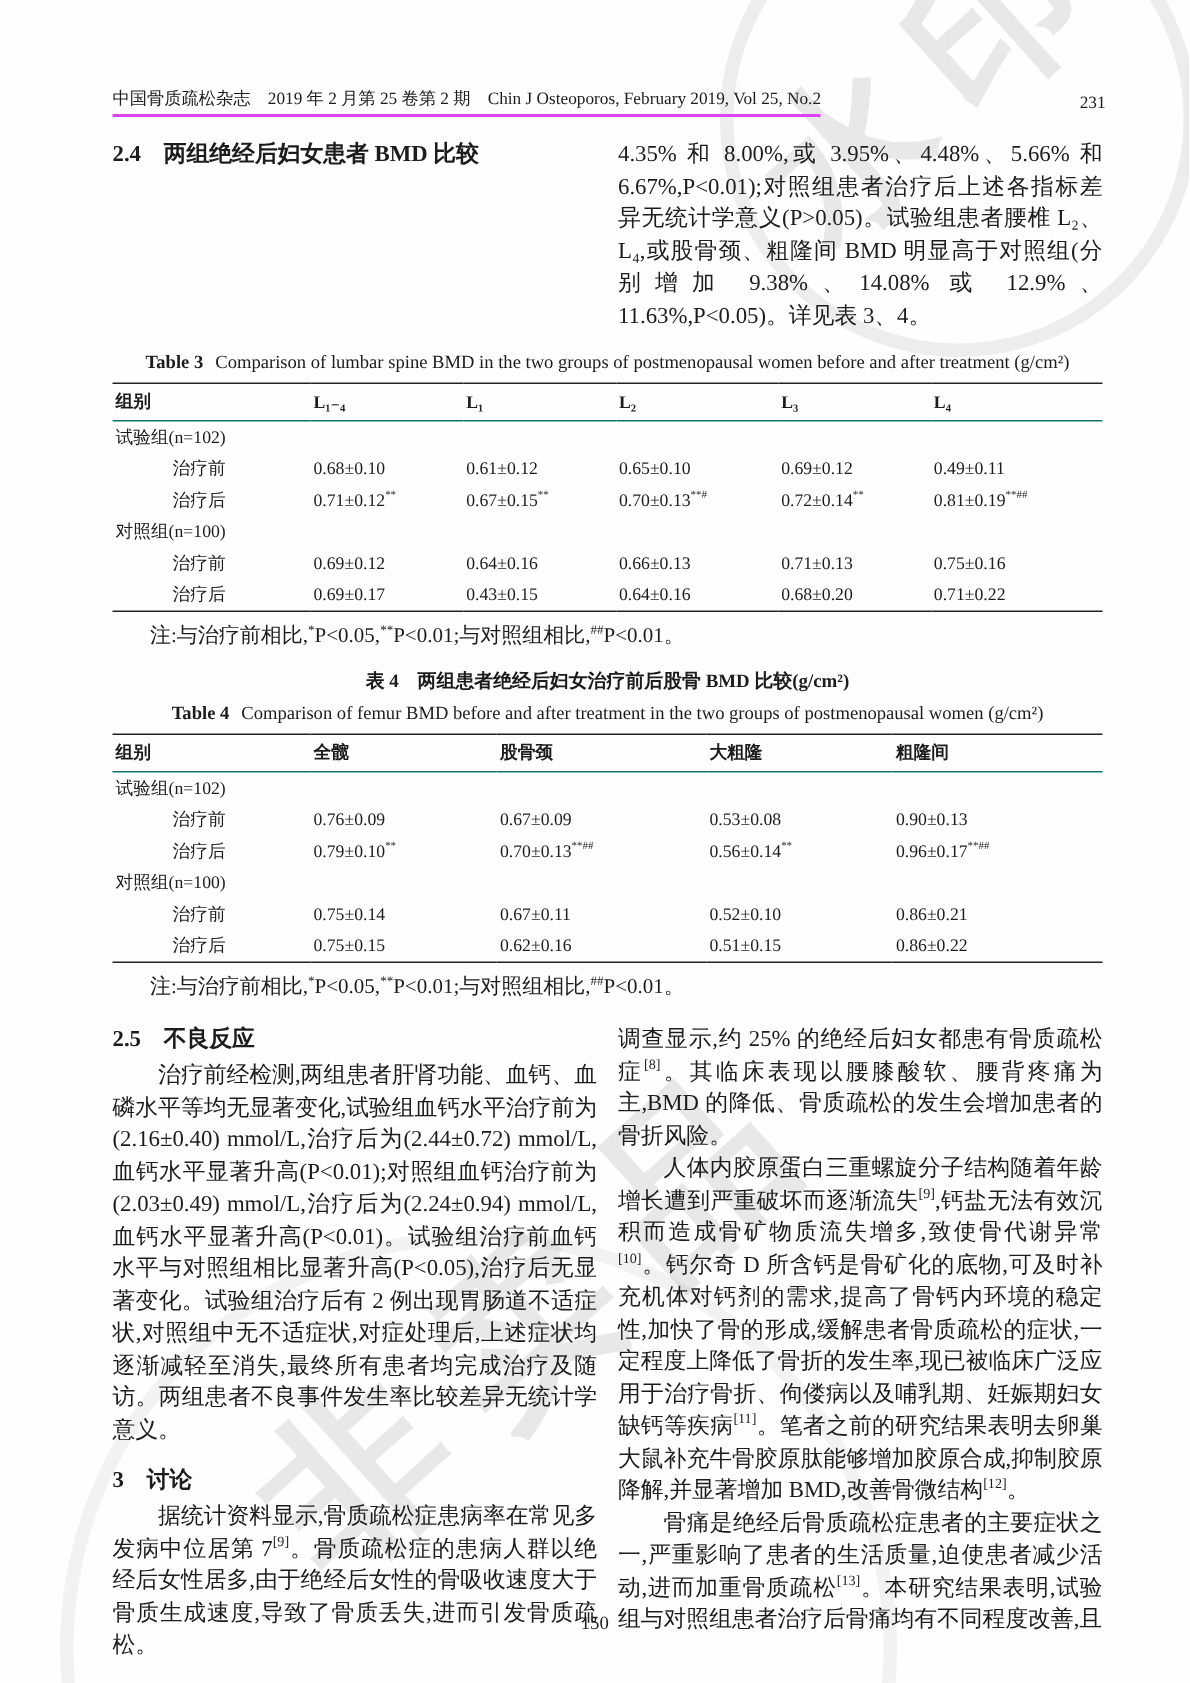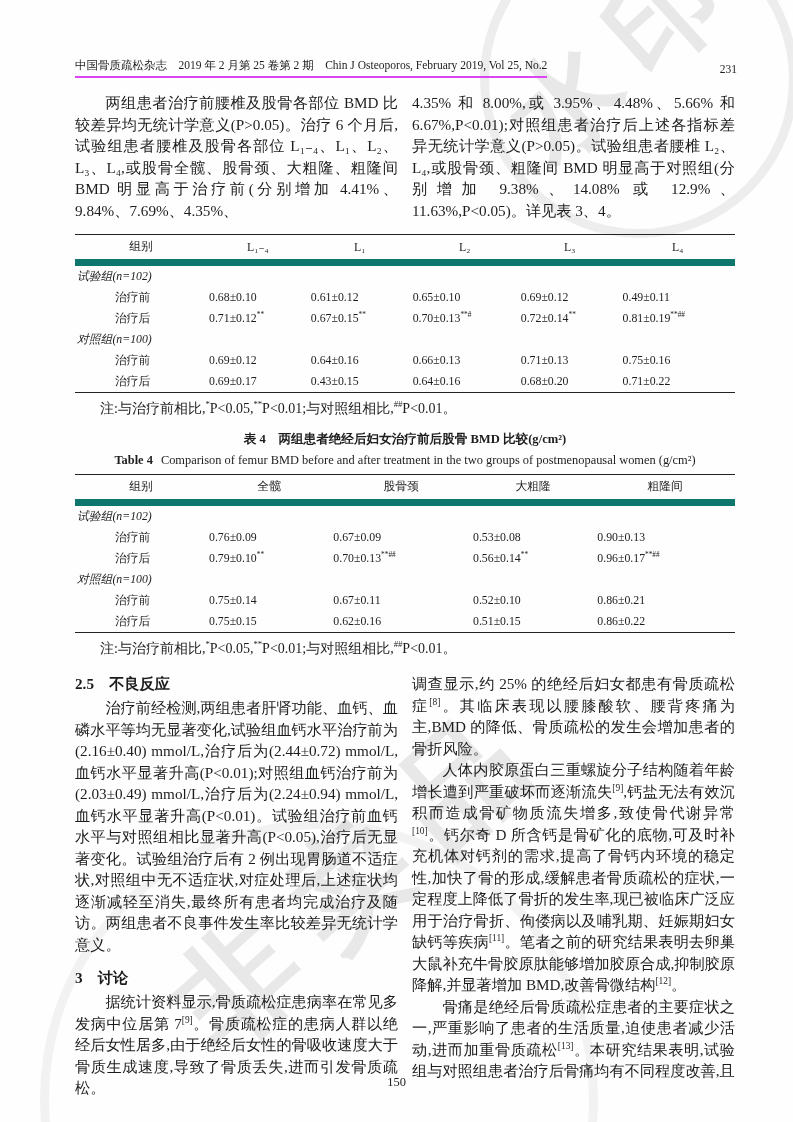--- a/index.html
+++ b/index.html
@@ -34,25 +34,25 @@
   .col p.indent{text-indent:2em;}
   .col p + p.indent{margin-top:0;}
   sup{font-size:0.62em;line-height:0;}
   
   .tblock{margin-top:13px;}
   .cap-cn{text-align:center;font-weight:bold;font-size:12.6px;margin:0 0 5px 0;}
   .cap-en{text-align:center;font-size:12.4px;margin:0 0 6px 0;}
   .cap-en b{margin-right:8px;}
   table.dt{width:100%;border-collapse:collapse;font-size:11.8px;
            border-top:1.6px solid #222;border-bottom:1.6px solid #222;}
-  table.dt th{font-weight:normal;border-bottom:7px solid #0f766e;padding:4px 2px;text-align:center;}
+  table.dt th{font-weight:bold;border-bottom:1px solid #0f766e;padding:4px 2px;text-align:left;}
   table.dt td{padding:2.5px 2px;text-align:left;}
   table.dt th.c-label{width:20%;}
   table.dt td.c-label{text-align:left;}
-  table.dt td.grp{padding-left:2px;font-style:italic;}
+  table.dt td.grp{padding-left:2px;}
   table.dt td.sub{padding-left:40px;}
   .tnote{font-size:14px;margin:7px 0 0 25px;}
   
   .ftr{position:absolute;z-index:1;left:0;right:0;bottom:32px;text-align:center;font-size:12.5px;}
 </style>
 </head>
 <body>
 
 <div class="page">
 
@@ -63,28 +63,29 @@
 
   <div class="hdr">
     <span class="jline">中国骨质疏松杂志　2019 年 2 月第 25 卷第 2 期　Chin J Osteoporos, February 2019, Vol 25, No.2</span>
     <span class="pnum">231</span>
   </div>
 
   <div class="main">
 
     <div class="two-col">
       <div class="col">
-        <p class="indent">两组患者治疗前腰椎及股骨各部位 BMD 比较差异均无统计学意义(P&gt;0.05)。治疗 6 个月后,试验组患者腰椎及股骨各部位 L₁₋₄、L₁、L₂、L₃、L₄,或股骨全髋、股骨颈、大粗隆、粗隆间 BMD 明显高于治疗前(分别增加 4.41%、9.84%、7.69%、4.35%、</p>
+        <h3 class="sec-h">2.4　两组绝经后妇女患者 BMD 比较</h3>
       </div>
       <div class="col">
         <p>4.35% 和 8.00%,或 3.95%、4.48%、5.66% 和 6.67%,P&lt;0.01);对照组患者治疗后上述各指标差异无统计学意义(P&gt;0.05)。试验组患者腰椎 L₂、L₄,或股骨颈、粗隆间 BMD 明显高于对照组(分别增加 9.38%、14.08% 或 12.9%、11.63%,P&lt;0.05)。详见表 3、4。</p>
       </div>
     </div>
 
     <div class="tblock">
+      <div class="cap-en"><b>Table 3</b><span>Comparison of lumbar spine BMD in the two groups of postmenopausal women before and after treatment (g/cm²)</span></div>
       <table class="dt">
           <thead>
             <tr>
               <th class="c-label">组别</th>
               <th>L₁₋₄</th>
               <th>L₁</th>
               <th>L₂</th>
               <th>L₃</th>
               <th>L₄</th>
             </tr>

